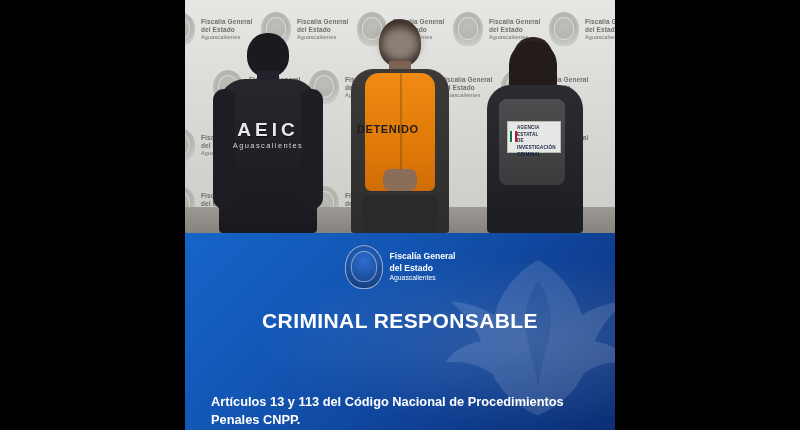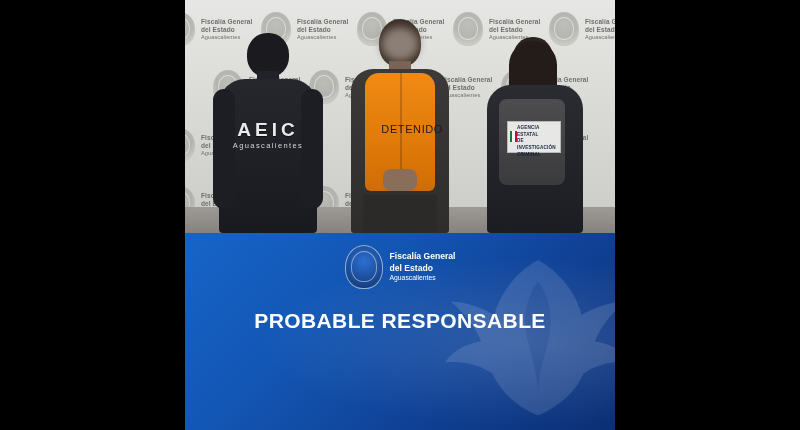--- a/index.html
+++ b/index.html
@@ -237,23 +237,23 @@
     top: 0;
     width: 2px;
     height: 100%;
     background: rgba(0,0,0,0.18);
   }
   .detenido {
     position: absolute;
     left: 14px;
     top: 104px;
     width: 86px;
-    text-align: right;
+    text-align: left;
     color: #1c1c1c;
-    font-weight: normal;
+    font-weight: bold;
     font-size: 11px;
     letter-spacing: 0.6px;
   }
   .person-center .hands {
     position: absolute;
     left: 40px;
     top: 150px;
     width: 34px;
     height: 22px;
     background: #8a6e5a;
@@ -603,17 +603,18 @@
 
       <div class="panel-header">
         <div class="crest-blue"></div>
         <div class="crest-label">
           <div class="c1">Fiscalía General</div>
           <div class="c2">del Estado</div>
           <div class="c3">Aguascalientes</div>
         </div>
       </div>
 
-      <div class="panel-title">PROBABLE RESPONSABLE</div>
+      <div class="panel-title">CRIMINAL RESPONSABLE</div>
+      <div class="panel-legal">Artículos 13 y 113 del Código Nacional de Procedimientos Penales CNPP.</div>
     </div>
 
   </div>
 </div>
 
 </body></html>

